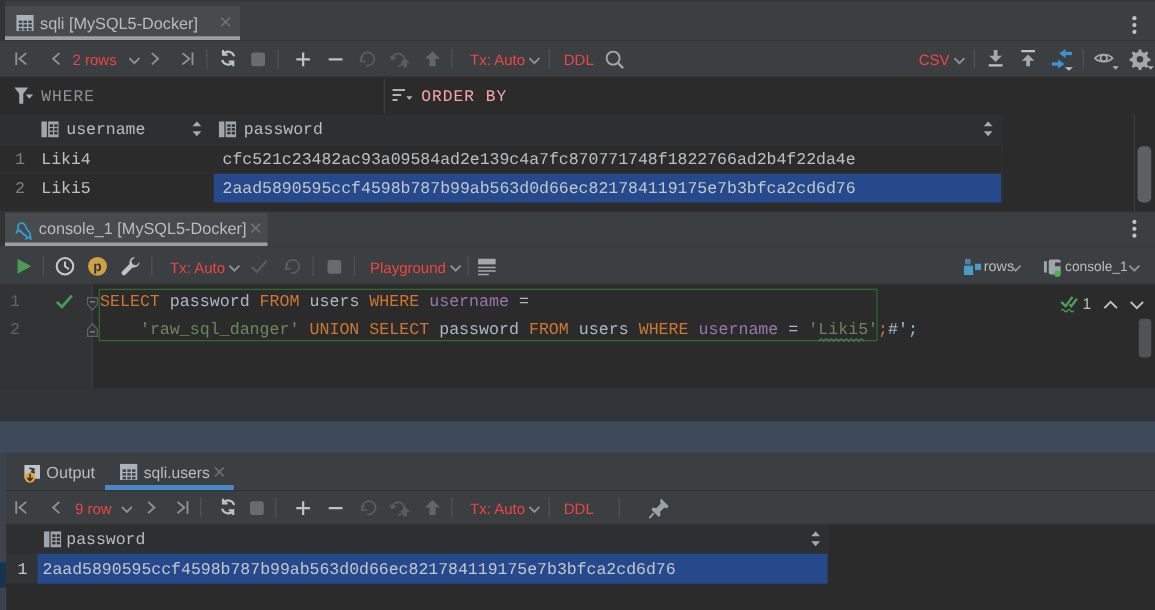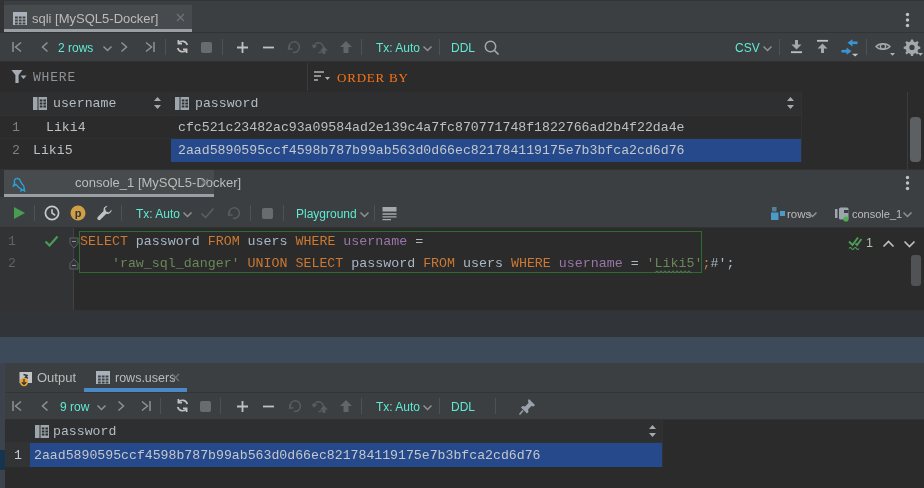--- a/index.html
+++ b/index.html
@@ -1,21 +1,21 @@
 <!DOCTYPE html>
 <html><head>
 <meta charset="utf-8">
 <style>
   html,body{margin:0;padding:0;}
   body{width:924px;height:488px;background:#2b2b2b;font-family:"Liberation Sans",sans-serif;overflow:hidden;position:relative;}
   .abs{position:absolute;}
   .mono{font-family:"Liberation Mono",monospace;}
   .txt{color:#bbbbbb;font-size:13px;}
   .sep{width:1px;background:#515151;}
-  .txt2{color:#5eead4;font-size:12px;}
+  .txt2{color:#ef4444;font-size:12px;}
 </style>
 </head>
 <body>
 
 <div class="abs" style="left:0;top:0;width:924px;height:33px;background:#3c3f41;"></div>
 <div class="abs" style="left:0;top:0;width:4px;height:33px;background:#313335;"></div>
 <div class="abs" style="left:4px;top:5px;width:188px;height:25px;background:#474b4d;"></div>
 <div class="abs" style="left:4px;top:29px;width:188px;height:4px;background:#9a9fa3;"></div>
 <div class="abs" style="left:0;top:0;width:924px;height:1px;background:#323537;"></div>
 <svg class="abs" style="left:905px;top:12px" width="5" height="16">
@@ -136,21 +136,21 @@
 <svg class="abs" style="left:11px;top:69px" width="17" height="15" viewBox="0 0 17 15">
     <path d="M0.5 1 L11.5 1 L7.6 6 L7.6 14 L4.4 14 L4.4 6 Z" fill="#a4acb5"></path>
     <path d="M9.5 6.5 L15.5 6.5 L12.5 10 Z" fill="#a4acb5"></path>
   </svg>
 <div class="abs mono" style="left:33px;top:70px;font-size:13px;letter-spacing:0.8px;color:#8f9397;">WHERE</div>
 <div class="abs" style="left:307px;top:63px;width:1px;height:28px;background:#3a3c3e;"></div>
 <svg class="abs" style="left:313px;top:70px" width="18" height="13" viewBox="0 0 18 13">
     <path d="M1 2 L11 2 M1 6 L8 6 M1 10 L5 10" stroke="#afb1b3" stroke-width="1.6"></path>
     <path d="M12 7 L17 7 L14.5 10 Z" fill="#afb1b3"></path>
   </svg>
-<div class="abs mono" style="left:337px;top:70px;font-size:13px;letter-spacing:0.8px;color:#f97316;font-family:Liberation Serif, serif;">ORDER BY</div>
+<div class="abs mono" style="left:337px;top:70px;font-size:13px;letter-spacing:0.8px;color:#fca5a5;">ORDER BY</div>
 
 <div class="abs" style="left:0;top:92px;width:801px;height:24px;background:#2d2f30;border-bottom:1px solid #323232;box-sizing:border-box;"></div>
 <svg class="abs" style="left:33px;top:97px" width="14" height="13">
     <rect x="0" y="0" width="4.5" height="13" fill="#9da5ad"></rect>
     <rect x="5.5" y="0" width="8.5" height="13" fill="#9da5ad"></rect>
     <rect x="6.8" y="2.5" width="2.6" height="2" fill="#2d2f30"></rect>
     <rect x="10.4" y="2.5" width="2.6" height="2" fill="#2d2f30"></rect>
     <rect x="6.8" y="5.5" width="2.6" height="2" fill="#2d2f30"></rect>
     <rect x="10.4" y="5.5" width="2.6" height="2" fill="#2d2f30"></rect>
     <rect x="6.8" y="8.5" width="2.6" height="2" fill="#2d2f30"></rect>
@@ -174,21 +174,21 @@
   </svg>
 <div class="abs mono" style="left:195px;top:96px;font-size:13.2px;color:#b4bdc5;">password</div>
 <svg class="abs" style="left:786px;top:97px" width="9" height="12">
     <path d="M4.5 0 L8 4 L1 4 Z" fill="#a7a9ab"></path>
     <path d="M4.5 12 L8 8 L1 8 Z" fill="#a7a9ab"></path>
   </svg>
 <div class="abs" style="left:801px;top:92px;width:1px;height:70px;background:#323232;"></div>
 
 <div class="abs" style="left:0;top:116px;width:801px;height:23px;background:#2b2b2b;border-bottom:1px solid #303030;box-sizing:border-box;"></div>
 <div class="abs mono" style="left:12px;top:120px;font-size:13.2px;color:#7d8184;">1</div>
-<div class="abs mono" style="left:46px;top:120px;font-size:13.2px;color:#bcc0c3;">Liki4</div>
+<div class="abs mono" style="left:33px;top:120px;font-size:13.2px;color:#bcc0c3;">Liki4</div>
 <div class="abs mono" style="left:178px;top:120px;font-size:13.2px;color:#bcc0c3;">cfc521c23482ac93a09584ad2e139c4a7fc870771748f1822766ad2b4f22da4e</div>
 <div class="abs" style="left:0;top:139px;width:801px;height:23px;background:#2b2b2b;"></div>
 <div class="abs" style="left:171px;top:139px;width:630px;height:23px;background:#25498b;"></div>
 <div class="abs mono" style="left:12px;top:143px;font-size:13.2px;color:#7d8184;">2</div>
 <div class="abs mono" style="left:33px;top:143px;font-size:13.2px;color:#bcc0c3;">Liki5</div>
 <div class="abs mono" style="left:178px;top:143px;font-size:13.2px;color:#c3c7cb;">2aad5890595ccf4598b787b99ab563d0d66ec821784119175e7b3bfca2cd6d76</div>
 
 <div class="abs" style="left:907px;top:92px;width:1px;height:77px;background:#3a3d3f;"></div>
 <div class="abs" style="left:910px;top:117px;width:11px;height:45px;background:#5d6062;border-radius:4px;"></div>
 
@@ -197,21 +197,21 @@
 <div class="abs" style="left:4px;top:170px;width:210px;height:24px;background:#474b4d;"></div>
 <div class="abs" style="left:4px;top:194px;width:210px;height:3px;background:#9a9fa3;"></div>
 
 <svg class="abs" style="left:12px;top:177px" width="16" height="15" viewBox="0 0 16 15">
     <g stroke="#2d9fd8" stroke-width="1.4" fill="none">
       <path d="M4.5 1.5 C2.8 2 1.8 3.8 2.6 5.4 L1.5 8.8 L3.9 7.3 C5.3 9.3 7.3 11 9.6 12.1"></path>
       <path d="M4.5 1.5 C6.3 1.2 7.8 2.2 8.3 3.8 C9 5.8 10.2 7.6 11.8 9"></path>
       <path d="M9.6 12.1 L9 13.8 L11.2 12.9 L12.6 14 L11.8 9"></path>
     </g>
   </svg>
-<div class="abs txt" style="left:31px;top:175px;margin-left:44px;">console_1 [MySQL5-Docker]</div>
+<div class="abs txt" style="left:31px;top:175px;">console_1 [MySQL5-Docker]</div>
 <svg class="abs" style="left:200px;top:178px" width="9" height="9">
     <path d="M1 1 L8 8 M8 1 L1 8" stroke="#6f7377" stroke-width="1.3"></path>
   </svg>
 <svg class="abs" style="left:905px;top:175px" width="5" height="16">
     <circle cx="2.5" cy="2.5" r="1.7" fill="#c0c2c4"></circle>
     <circle cx="2.5" cy="8" r="1.7" fill="#c0c2c4"></circle>
     <circle cx="2.5" cy="13.5" r="1.7" fill="#c0c2c4"></circle>
   </svg>
 
 <div class="abs" style="left:0;top:197px;width:924px;height:31px;background:#3c3f41;border-bottom:1px solid #323232;box-sizing:border-box;"></div>
@@ -336,21 +336,21 @@
     <rect x="2" y="4.5" width="2.8" height="2" fill="#3f4345"></rect>
     <rect x="5.8" y="4.5" width="2.8" height="2" fill="#3f4345"></rect>
     <rect x="9.6" y="4.5" width="2.8" height="2" fill="#3f4345"></rect>
     <rect x="2" y="7.5" width="2.8" height="2" fill="#3f4345"></rect>
     <rect x="5.8" y="7.5" width="2.8" height="2" fill="#3f4345"></rect>
     <rect x="9.6" y="7.5" width="2.8" height="2" fill="#3f4345"></rect>
     <rect x="2" y="10.5" width="2.8" height="2" fill="#3f4345"></rect>
     <rect x="5.8" y="10.5" width="2.8" height="2" fill="#3f4345"></rect>
     <rect x="9.6" y="10.5" width="2.8" height="2" fill="#3f4345"></rect>
   </svg>
-<div class="abs" style="left:115px;top:371px;font-size:12.5px;color:#bbbbbb;">rows.users</div>
+<div class="abs" style="left:115px;top:371px;font-size:12.5px;color:#bbbbbb;">sqli.users</div>
 <svg class="abs" style="left:171px;top:373px" width="9" height="9">
     <path d="M1 1 L8 8 M8 1 L1 8" stroke="#6f7377" stroke-width="1.3"></path>
   </svg>
 <div class="abs" style="left:84px;top:388px;width:103px;height:4px;background:#4a88c7;"></div>
 
 <div class="abs" style="left:0;top:392px;width:924px;height:28px;background:#3c3f41;border-top:1px solid #313438;border-bottom:1px solid #323232;box-sizing:border-box;"></div>
 <svg class="abs" style="left:10px;top:399px" width="14" height="14">
     <path d="M11 2.5 L5.5 7 L11 11.5" stroke="#8f9294" stroke-width="1.5" fill="none"></path>
     <path d="M3 2 L3 12" stroke="#8f9294" stroke-width="1.5"></path>
   </svg>

